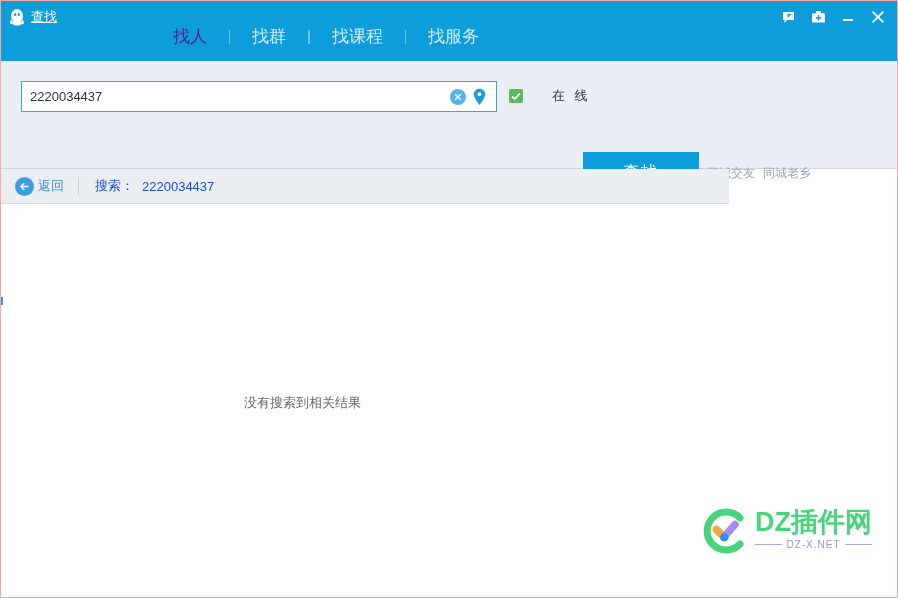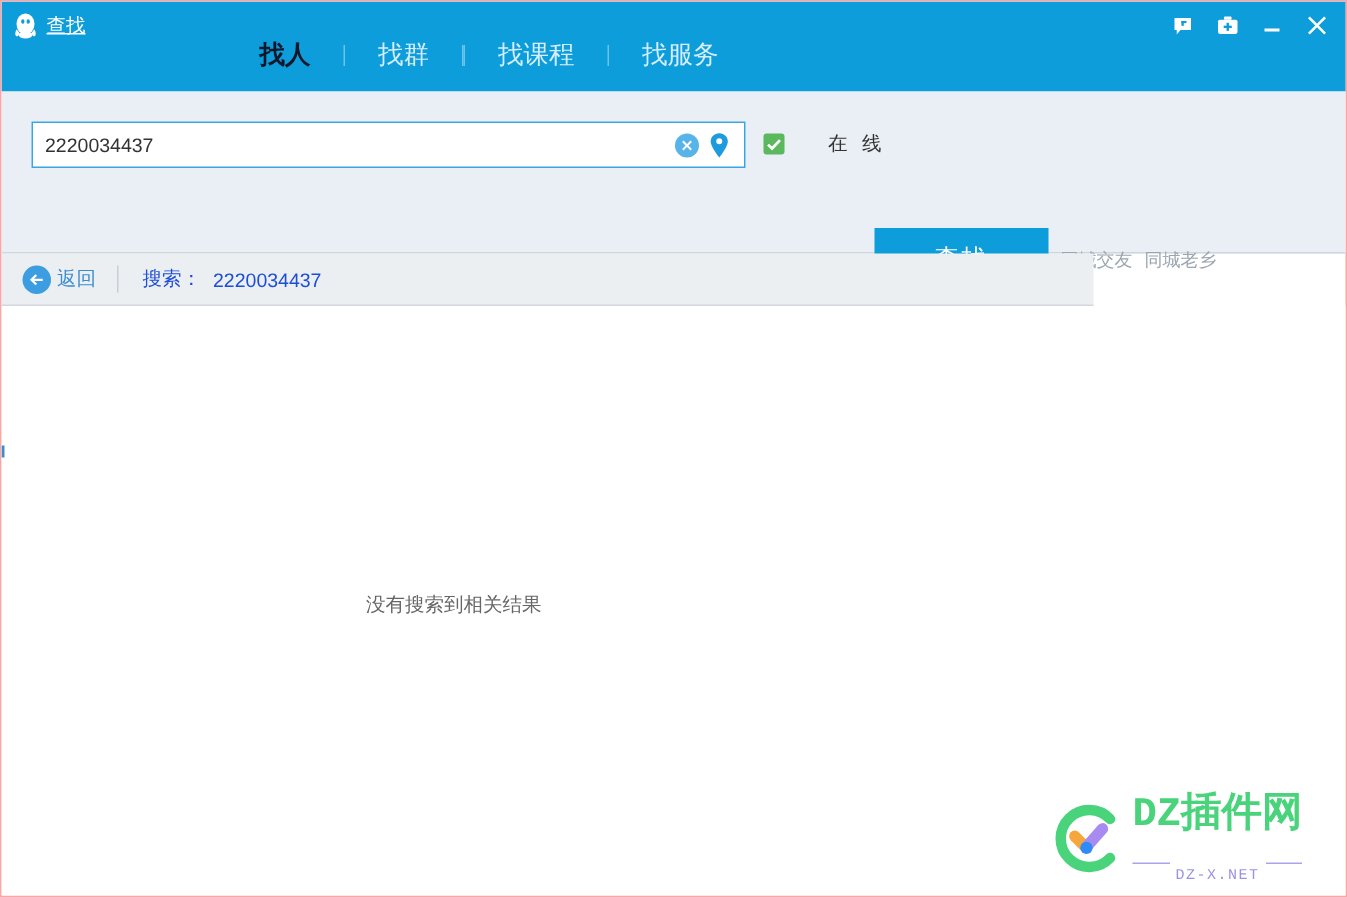--- a/index.html
+++ b/index.html
@@ -87,22 +87,22 @@
     color: #d6eefb;
     font-size: 17px;
     line-height: 22px;
     padding: 0 22px;
     white-space: nowrap;
     cursor: pointer;
     display: flex;
     align-items: flex-start;
   }
   .nav-item.active {
-    color: #0f172a;
-    font-weight: bold;
+    color: #4c1d95;
+    font-weight: normal;
   }
   .nav-sep {
     width: 1px;
     height: 14px;
     background: #6cc4e8;
   }
   .hot-badge {
     background: #ff6600;
     color: #ffffff;
     font-size: 10px;
@@ -324,26 +324,25 @@
     top: 190px;
     font-size: 13px;
     color: #666666;
     white-space: nowrap;
   }
 
   
   .watermark {
     position: absolute;
     left: 700px;
-    top: 530px;
+    top: 506px;
     width: 186px;
     height: 56px;
     display: flex;
-    align-items: center;
-    font-family: Liberation Mono, monospace;
+    align-items: flex-start;
   }
   .wm-mark { width: 48px; height: 48px; flex: none; }
   .wm-text-wrap {
     margin-left: 6px;
     display: flex;
     flex-direction: column;
     justify-content: center;
   }
   .wm-name {
     font-size: 27px;
@@ -361,21 +360,20 @@
   .wm-rule {
     flex: 1;
     height: 1px;
     background: #a9a3e8;
   }
   .wm-sub {
     font-size: 10px;
     color: #9a93e0;
     letter-spacing: 1px;
     white-space: nowrap;
-    margin-top: 18px;
   }
 
   
   .edge-mark {
     position: absolute;
     left: 0;
     top: 296px;
     width: 2px;
     height: 8px;
     background: #3c8dd0;

